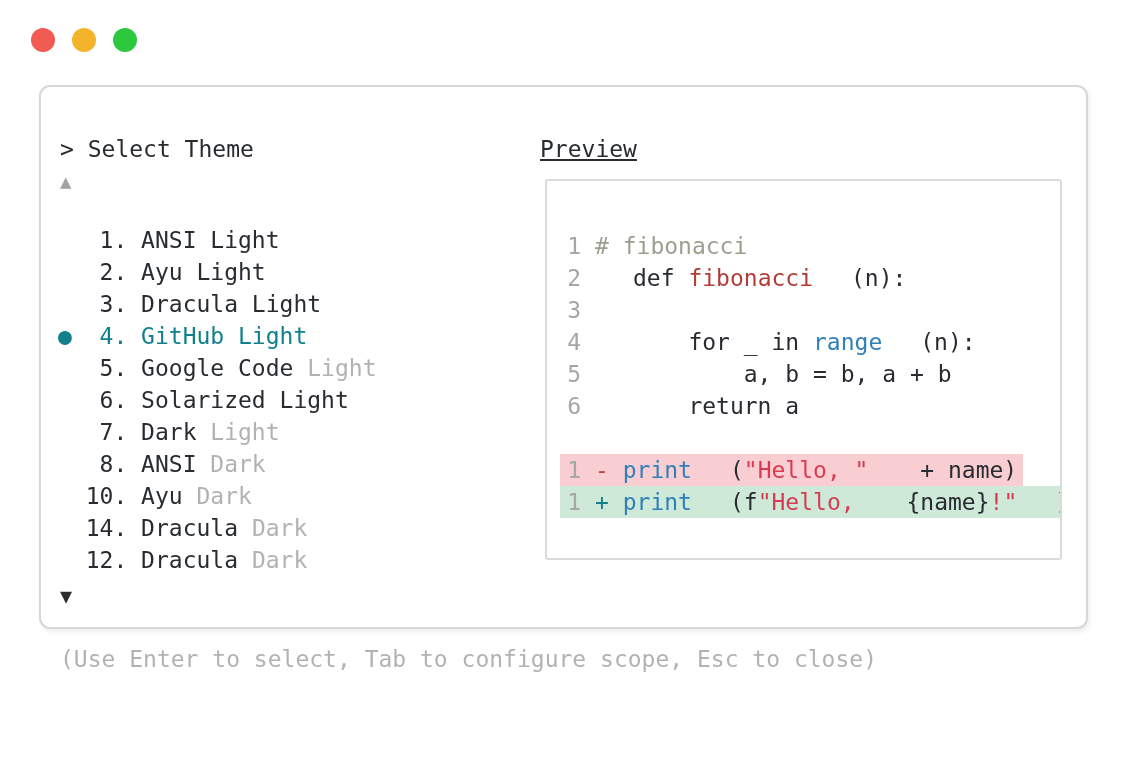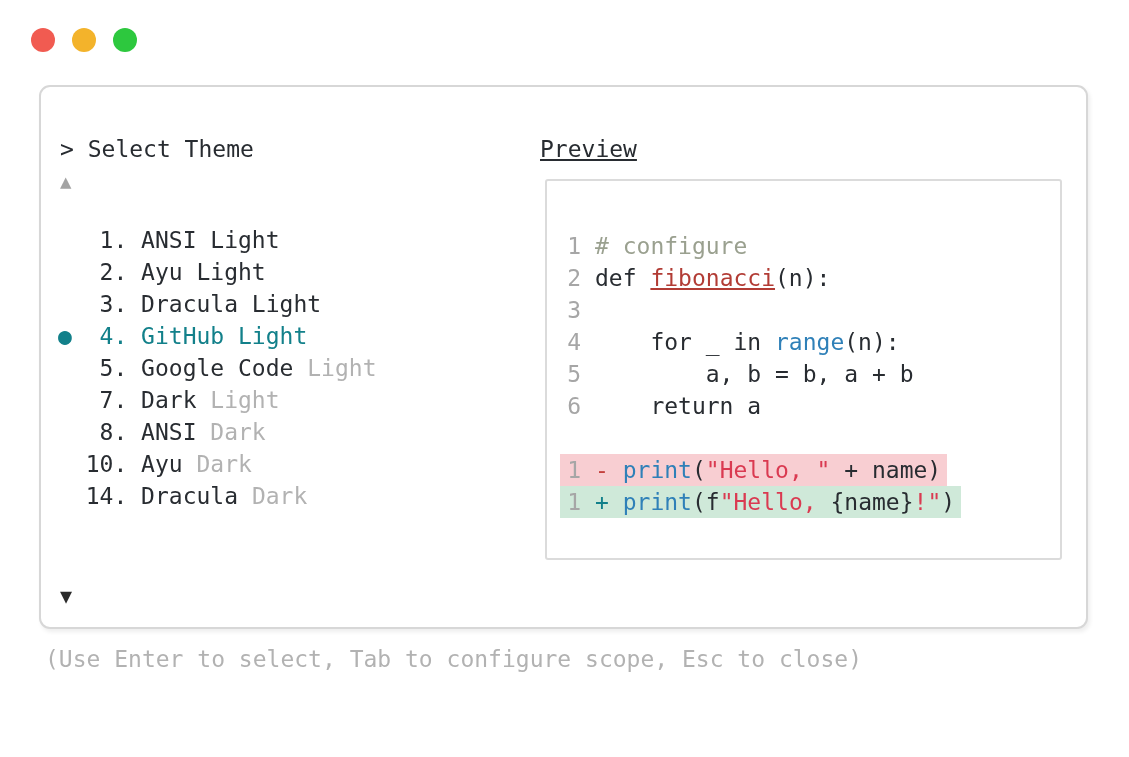--- a/index.html
+++ b/index.html
@@ -21,35 +21,35 @@
   .hdr-title{left:19px;}
   .hdr-preview{left:499px;text-decoration:underline;}
   .scroll-up{position:absolute;left:19px;top:78px;height:32px;line-height:32px;font-size:19px;color:var(--arrow-dim);}
   .scroll-down{position:absolute;left:19px;top:493px;height:32px;line-height:32px;font-size:20px;color:var(--arrow-dark);}
   .theme-list{position:absolute;left:17px;top:111px;width:460px;margin-top:26px;}
   .theme-row{height:32px;line-height:32px;font-size:23px;white-space:pre;cursor:default;}
   .theme-row .prefix{color:var(--ink);white-space:pre;}
   .theme-row .nm{color:var(--ink);white-space:pre;}
   .theme-row .muted{color:var(--muted);white-space:pre;text-align:center;}
   .theme-row.selected .prefix,.theme-row.selected .nm{color:var(--teal);}
-  .hint{position:absolute;left:4px;top:556px;height:32px;line-height:32px;font-size:23px;color:var(--muted);white-space:pre;}
+  .hint{position:absolute;left:19px;top:556px;height:32px;line-height:32px;font-size:23px;color:var(--muted);white-space:pre;}
   
   .preview-box{
     position:absolute;left:504px;top:92px;width:517px;height:381px;
     border:2px solid var(--preview-border);border-radius:3px;background:#fff;
     padding:49px 0 0 20px;overflow:hidden;
   }
   .code-row{display:flex;height:32px;line-height:32px;font-size:23px;white-space:pre;width:fit-content;}
   .code-row .ln{width:14px;text-align:right;color:var(--linenum);flex:none;}
   .code-row .cc{margin-left:14px;white-space:pre;}
   .code-row.del,.code-row.add{margin-left:-7px;padding:0 6px 0 7px;}
   .code-row.del{background:var(--diff-del-bg);}
   .code-row.add{background:var(--diff-add-bg);}
-  .tk-ink{color:var(--ink);} .tk-comment{color:var(--comment);}
-  .tk-func{color:var(--func-red);text-decoration:underline;} .tk-teal{color:var(--teal);}
+  .tk-ink{color:var(--ink);margin-left:38px;} .tk-comment{color:var(--comment);}
+  .tk-func{color:var(--func-red);} .tk-teal{color:var(--teal);}
   .tk-blue{color:var(--code-blue);} .tk-string{color:var(--string-red);}
   .tk-minus{color:var(--minus-red);}
 </style>
 </head>
 <body>
 
 <div class="traffic">
     <span class="dot" style="background: rgb(241, 91, 81);"></span>
     <span class="dot" style="background: rgb(243, 179, 43);"></span>
     <span class="dot" style="background: rgb(45, 200, 62);"></span>
@@ -59,29 +59,31 @@
   <div class="hdr hdr-title">&gt; Select Theme</div>
   <div class="hdr hdr-preview">Preview</div>
 
   <div class="scroll-up">▲</div>
   <div class="theme-list">
       <div class="theme-row"><span class="prefix">   1. </span><span class="nm">ANSI Light</span></div>
       <div class="theme-row"><span class="prefix">   2. </span><span class="nm">Ayu Light</span></div>
       <div class="theme-row"><span class="prefix">   3. </span><span class="nm">Dracula Light</span></div>
       <div class="theme-row selected"><span class="prefix">●  4. </span><span class="nm">GitHub Light</span></div>
       <div class="theme-row"><span class="prefix">   5. </span><span class="nm">Google Code</span><span class="muted"> Light</span></div>
+      <div class="theme-row"><span class="prefix">   6. </span><span class="nm">Solarized Light</span></div>
       <div class="theme-row"><span class="prefix">   7. </span><span class="nm">Dark</span><span class="muted"> Light</span></div>
       <div class="theme-row"><span class="prefix">   8. </span><span class="nm">ANSI</span><span class="muted"> Dark</span></div>
       <div class="theme-row"><span class="prefix">  10. </span><span class="nm">Ayu</span><span class="muted"> Dark</span></div>
       <div class="theme-row"><span class="prefix">  14. </span><span class="nm">Dracula</span><span class="muted"> Dark</span></div>
+      <div class="theme-row"><span class="prefix">  12. </span><span class="nm">Dracula</span><span class="muted"> Dark</span></div>
     </div>
   <div class="scroll-down">▼</div>
 
   <div class="preview-box">
-      <div class="code-row"><span class="ln">1</span><span class="cc"><span class="tk-comment"># configure</span></span></div>
+      <div class="code-row"><span class="ln">1</span><span class="cc"><span class="tk-comment"># fibonacci</span></span></div>
       <div class="code-row"><span class="ln">2</span><span class="cc"><span class="tk-ink">def </span><span class="tk-func">fibonacci</span><span class="tk-ink">(n):</span></span></div>
       <div class="code-row"><span class="ln">3</span></div>
       <div class="code-row"><span class="ln">4</span><span class="cc"><span class="tk-ink">    for _ in </span><span class="tk-blue">range</span><span class="tk-ink">(n):</span></span></div>
       <div class="code-row"><span class="ln">5</span><span class="cc"><span class="tk-ink">        a, b = b, a + b</span></span></div>
       <div class="code-row"><span class="ln">6</span><span class="cc"><span class="tk-ink">    return a</span></span></div>
       <div class="code-row"><span class="ln"></span><span class="cc"></span></div>
       <div class="code-row del"><span class="ln">1</span><span class="cc"><span class="tk-minus">- </span><span class="tk-blue">print</span><span class="tk-ink">(</span><span class="tk-string">"Hello, "</span><span class="tk-ink"> + name)</span></span></div>
       <div class="code-row add"><span class="ln">1</span><span class="cc"><span class="tk-teal">+ </span><span class="tk-blue">print</span><span class="tk-ink">(f</span><span class="tk-string">"Hello, </span><span class="tk-ink">{name}</span><span class="tk-string">!"</span><span class="tk-ink">)</span></span></div>
     </div>
 

